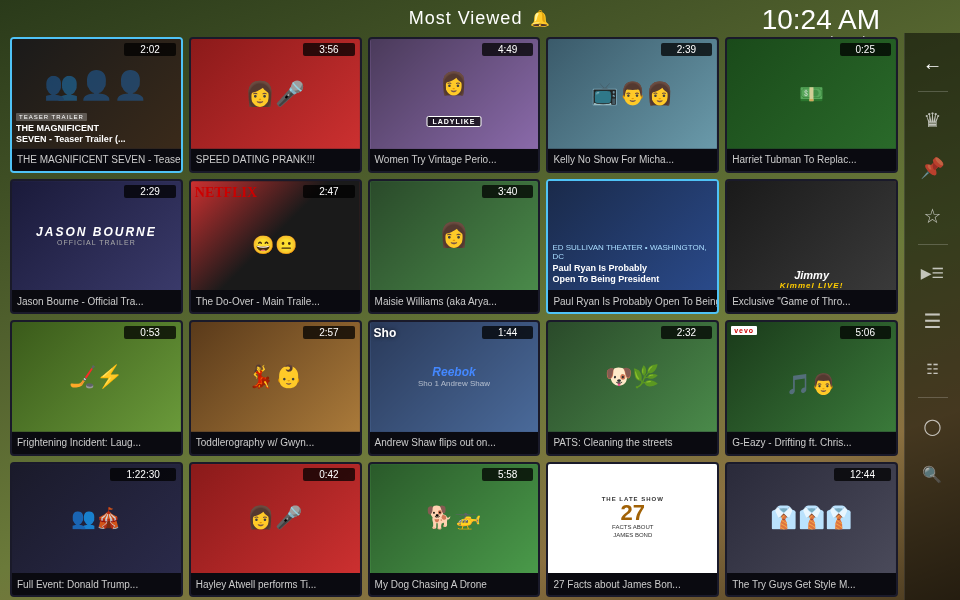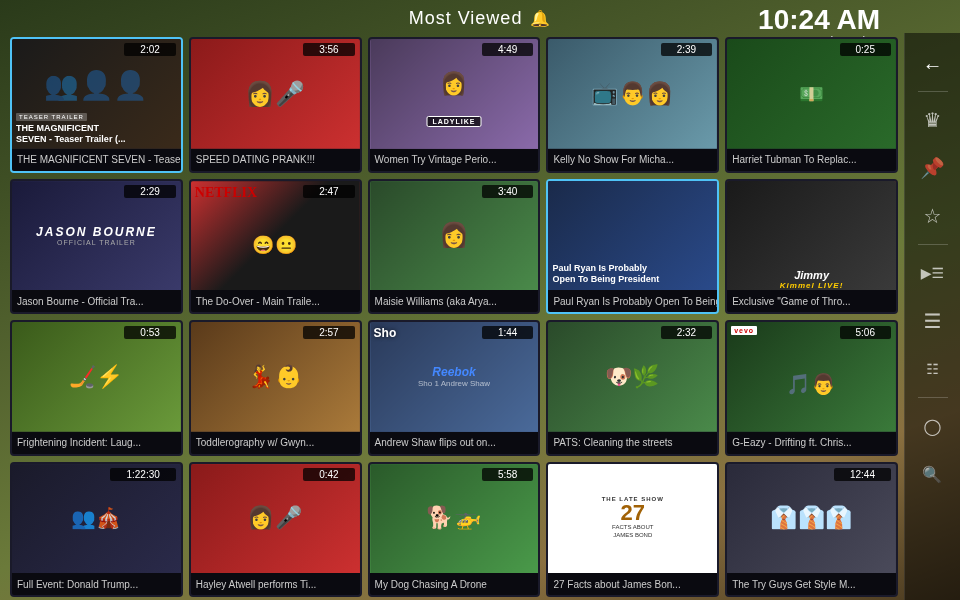--- a/index.html
+++ b/index.html
@@ -36,21 +36,21 @@
 
     .clock-section {
       position: absolute;
       right: 80px;
       top: 6px;
       text-align: right;
     }
 
     .clock-time {
       font-size: 28px;
-      font-weight: 700;
+      font-weight: 400;
       line-height: 1;
     }
 
     .clock-day {
       font-size: 14px;
       font-weight: 300;
       color: #ccc;
     }
 
     .main-content {
@@ -308,20 +308,21 @@
             <div style="position: absolute; inset: 0px; display: flex; align-items: center; justify-content: center;">
               <span style="font-size:24px;">👩</span>
             </div>
           </div>
           <div class="title">Maisie Williams (aka Arya...</div>
         </div>
         <div class="video-card selected">
           <div class="thumbnail paul-selected-inner">
             <div class="duration">5:44</div>
             <div style="position: absolute; inset: 0px; display: flex; flex-direction: column; align-items: flex-start; justify-content: flex-end; padding: 4px; background: linear-gradient(135deg, rgb(26, 42, 74) 0%, rgb(42, 74, 138) 100%);">
+              <div style="font-size:8px;color:#aaddff;margin-bottom:2px;">ED SULLIVAN THEATER • WASHINGTON, DC</div>
               <div style="font-size:9px;font-weight:bold;color:white;line-height:1.3;">Paul Ryan Is Probably<br>Open To Being President</div>
             </div>
           </div>
           <div class="title">Paul Ryan Is Probably Open To Being President</div>
         </div>
         <div class="video-card">
           <div class="thumbnail thumb-10">
             <div class="duration">1:50</div>
             <div style="position: absolute; inset: 0px; display: flex; flex-direction: column; align-items: center; justify-content: flex-end; background: linear-gradient(135deg, rgb(26, 26, 26), rgb(58, 58, 58));">
               <div style="font-size:11px;font-weight:bold;color:white;font-style:italic;">Jimmy</div>

